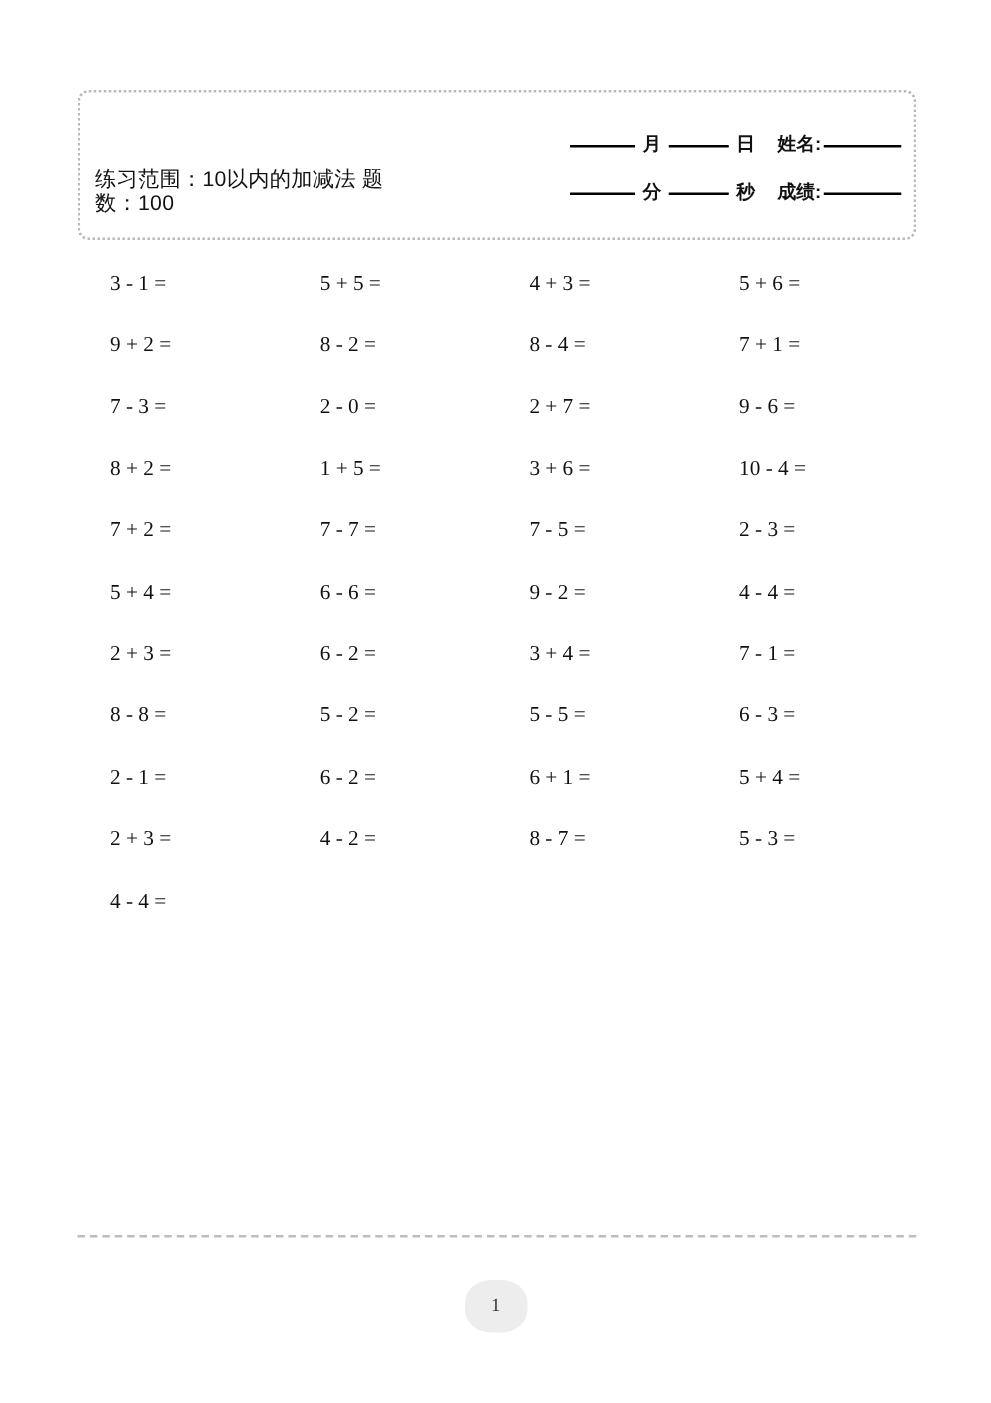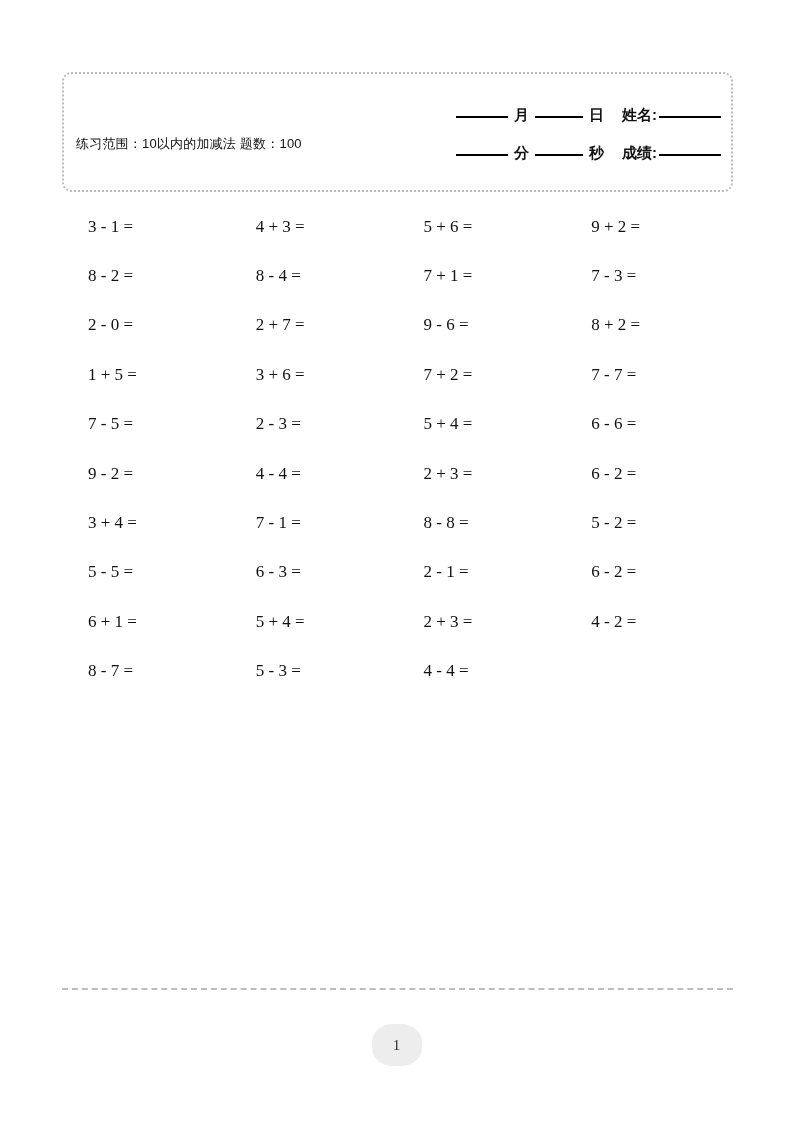--- a/index.html
+++ b/index.html
@@ -34,21 +34,21 @@
     border-radius: 9px;
     box-sizing: border-box;
   }
 
   .scope-label {
     position: absolute;
     left: 12px;
     top: 60px;
     width: 260px;
     font-family: "Liberation Sans", "DejaVu Sans", sans-serif;
-    font-size: 13px;
+    font-size: 17px;
     line-height: 19px;
     color: #111;
     letter-spacing: 0.2px;
   }
 
   .meta {
     position: absolute;
     right: 6px;
     top: 22px;
     width: 340px;
@@ -153,33 +153,35 @@
         <span class="meta-gap"></span>
         <span class="meta-label">成绩:</span>
         <span class="blank-line name"></span>
       </div>
 
     </div>
   </div>
 
   <div class="problems" id="problems-grid">
       <div class="problem">3 - 1 =</div>
+      <div class="problem">5 + 5 =</div>
       <div class="problem">4 + 3 =</div>
       <div class="problem">5 + 6 =</div>
       <div class="problem">9 + 2 =</div>
       <div class="problem">8 - 2 =</div>
       <div class="problem">8 - 4 =</div>
       <div class="problem">7 + 1 =</div>
       <div class="problem">7 - 3 =</div>
       <div class="problem">2 - 0 =</div>
       <div class="problem">2 + 7 =</div>
       <div class="problem">9 - 6 =</div>
       <div class="problem">8 + 2 =</div>
       <div class="problem">1 + 5 =</div>
       <div class="problem">3 + 6 =</div>
+      <div class="problem">10 - 4 =</div>
       <div class="problem">7 + 2 =</div>
       <div class="problem">7 - 7 =</div>
       <div class="problem">7 - 5 =</div>
       <div class="problem">2 - 3 =</div>
       <div class="problem">5 + 4 =</div>
       <div class="problem">6 - 6 =</div>
       <div class="problem">9 - 2 =</div>
       <div class="problem">4 - 4 =</div>
       <div class="problem">2 + 3 =</div>
       <div class="problem">6 - 2 =</div>

